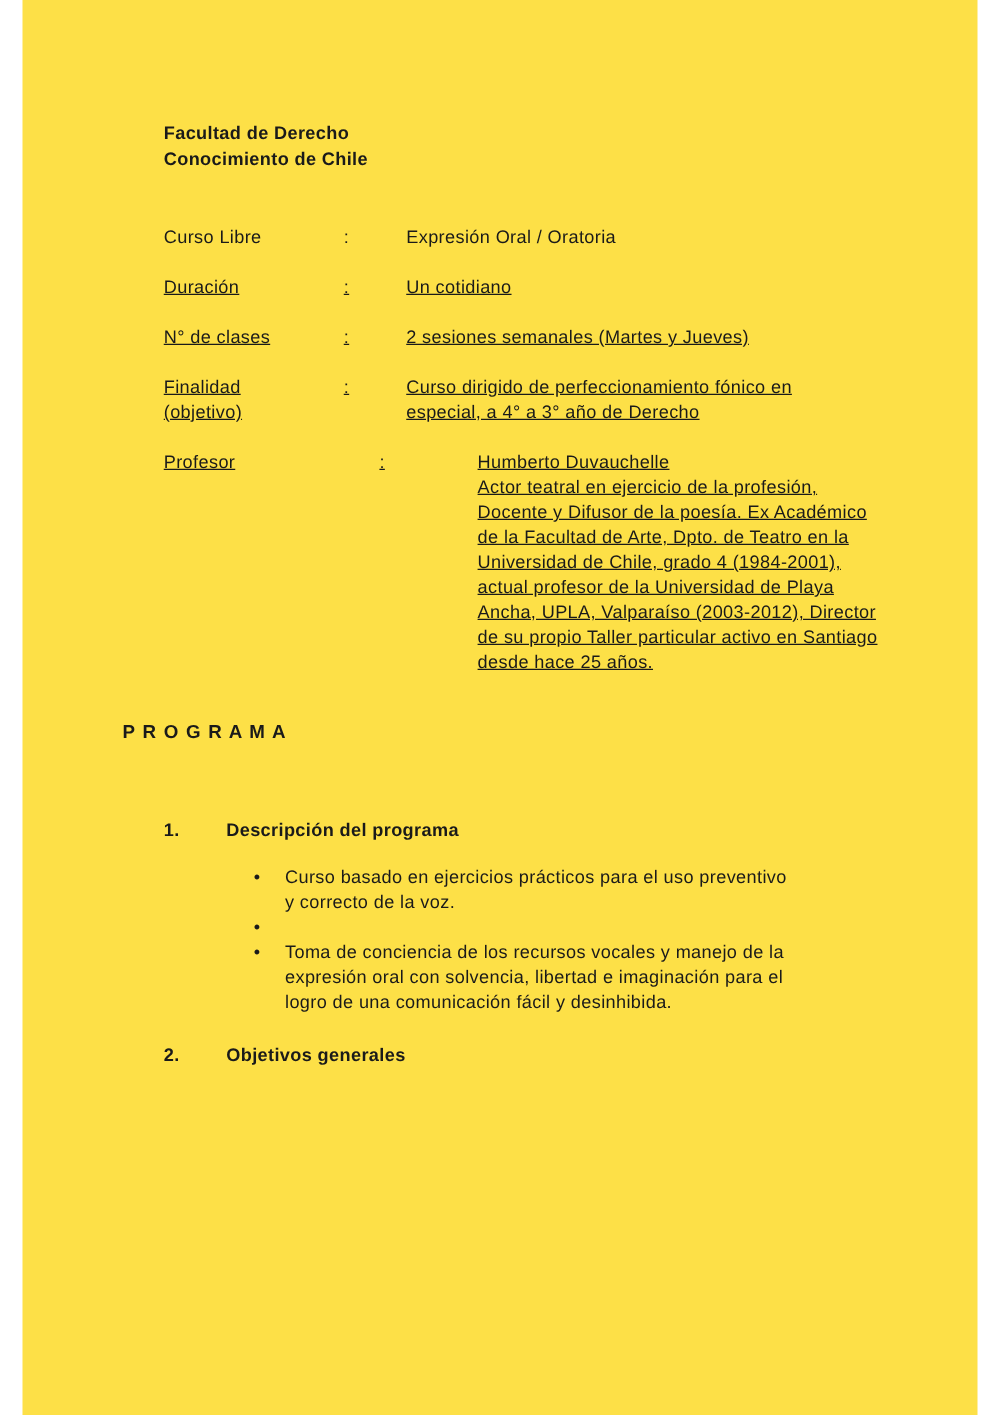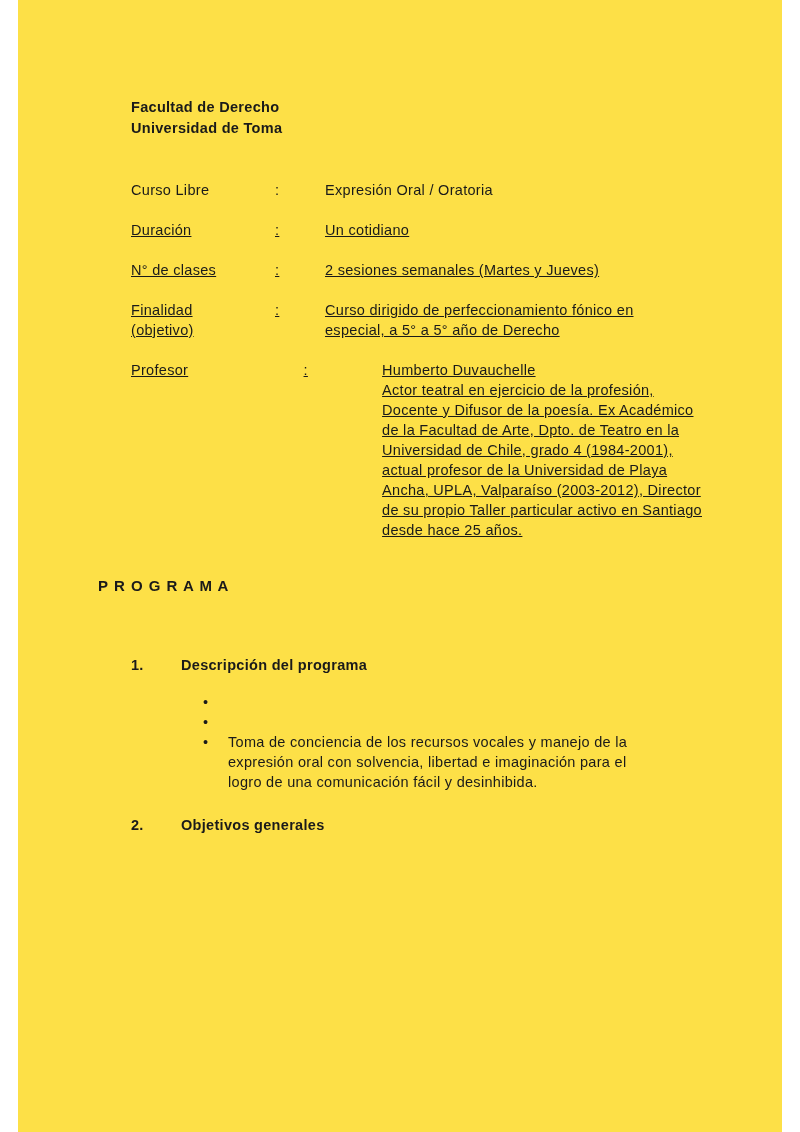--- a/index.html
+++ b/index.html
@@ -103,21 +103,21 @@
     max-width: 560px;
   }
 </style>
 </head>
 <body>
 
 <div class="page">
 
   <header class="doc-header">
     <div>Facultad de Derecho</div>
-    <div>Universidad de Toma</div>
+    <div>Conocimiento de Chile</div>
   </header>
 
   <div class="info-table">
 
     <div class="info-row">
       <div class="info-label">Curso Libre</div>
       <div class="info-sep">:</div>
       <div class="info-value">Expresión Oral / Oratoria</div>
     </div>
 
@@ -131,21 +131,21 @@
       <div class="info-label">N° de clases</div>
       <div class="info-sep">:</div>
       <div class="info-value">2 sesiones semanales (Martes y Jueves)</div>
     </div>
 
     <div class="info-row">
       <div class="info-label">Finalidad
 (objetivo)</div>
       <div class="info-sep">:</div>
       <div class="info-value">Curso dirigido de perfeccionamiento fónico en
-especial, a 5° a 5° año de Derecho</div>
+especial, a 4° a 3° año de Derecho</div>
     </div>
 
     <div class="info-row info-row--profesor">
       <div class="info-label">Profesor</div>
       <div class="info-sep">:</div>
       <div class="info-value">Humberto Duvauchelle
 Actor teatral en ejercicio de la profesión,
 Docente y Difusor de la poesía. Ex Académico
 de la Facultad de Arte, Dpto. de Teatro en la
 Universidad de Chile, grado 4 (1984-2001),
@@ -160,20 +160,22 @@
   <h1 class="doc-title">P R O G R A M A</h1>
 
   <div class="section section--1">
     <div class="section-head">
       <div class="section-num">1.</div>
       <div class="section-title">Descripción del programa</div>
     </div>
     <div class="bullets">
       <div class="bullet-row">
         <div class="bullet-marker">•</div>
+        <div class="bullet-text">Curso basado en ejercicios prácticos para el uso preventivo
+y correcto de la voz.</div>
       </div>
       <div class="bullet-row">
         <div class="bullet-marker">•</div>
       </div>
       <div class="bullet-row">
         <div class="bullet-marker">•</div>
         <div class="bullet-text">Toma de conciencia de los recursos vocales y manejo de la
 expresión oral con solvencia, libertad e imaginación para el
 logro de una comunicación fácil y desinhibida.</div>
       </div>

